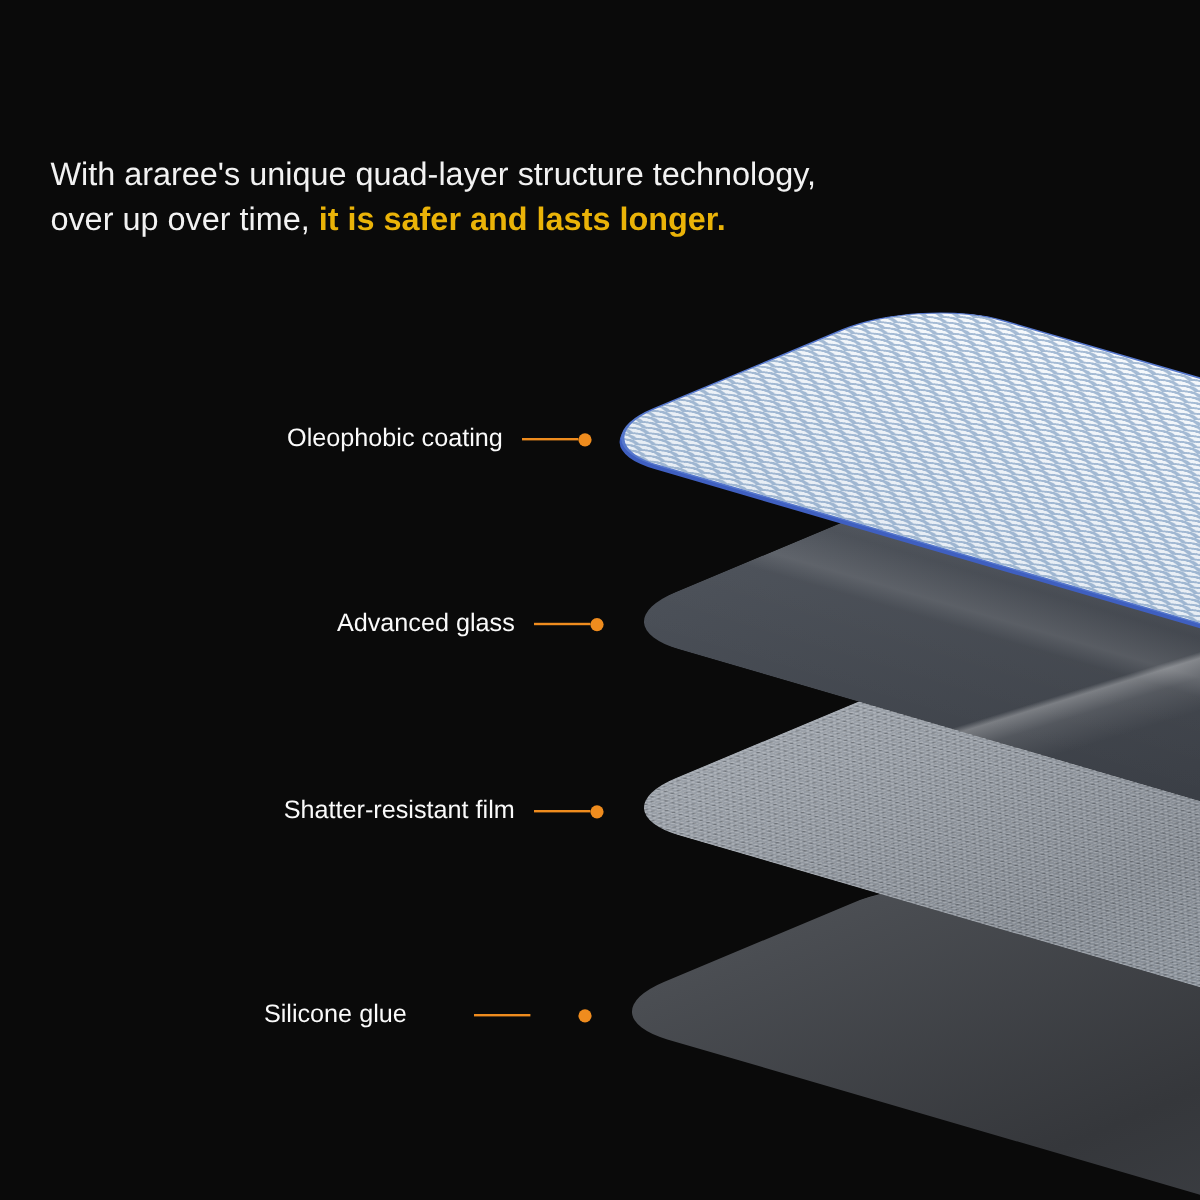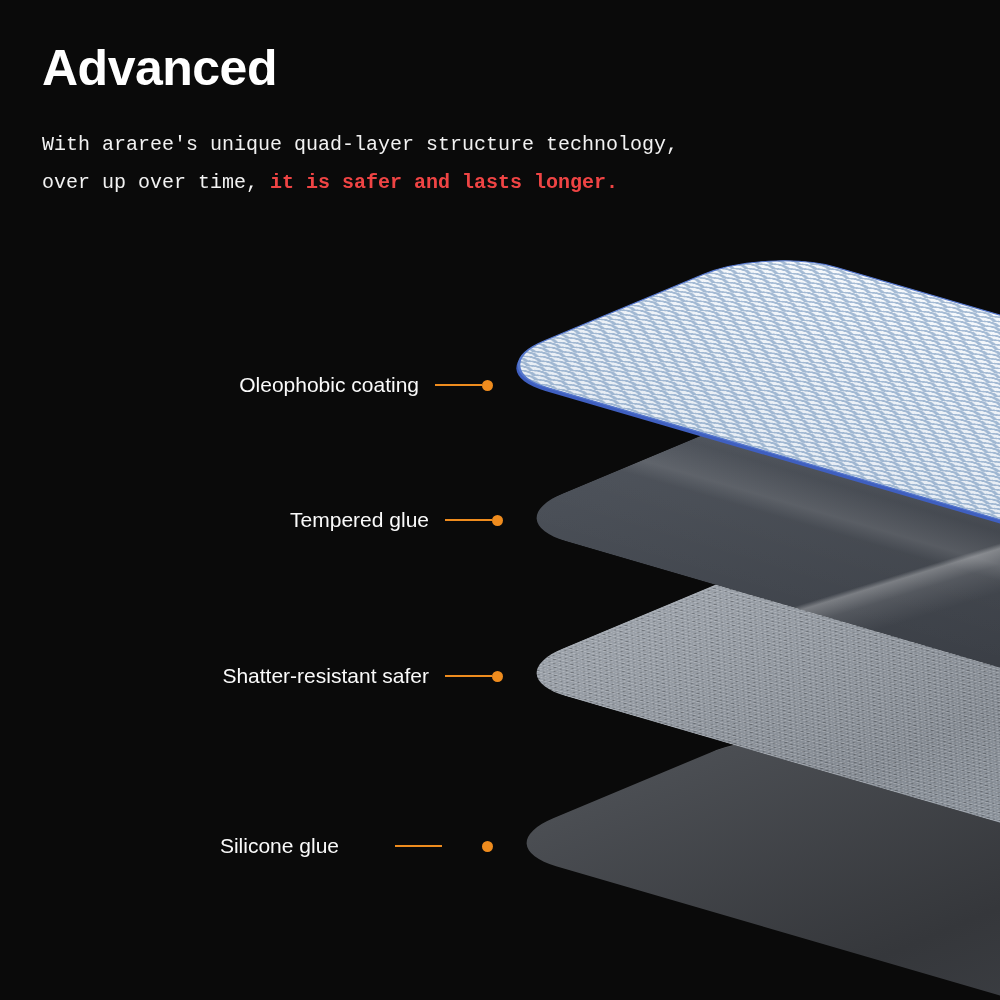--- a/index.html
+++ b/index.html
@@ -24,27 +24,26 @@
   }
   .title {
     font-size: 50px;
     font-weight: 700;
     line-height: 76px;
     letter-spacing: -0.5px;
     color: #ffffff;
   }
   .subtitle {
     margin-top: 20px;
-    font-size: 20px;
+    font-size: 27px;
     line-height: 38px;
     font-weight: 400;
     color: #f2f2f2;
-    font-family: Liberation Mono, monospace;
   }
-  .subtitle strong { font-weight: 700; color: #ef4444; }
+  .subtitle strong { font-weight: 700; color: #eab308; }
 
   
   .scene {
     position: absolute;
     inset: 0;
   }
   .layer {
     position: absolute;
     width: 900px;
     height: 315px;
@@ -119,56 +118,56 @@
     background: #ef8c1e;
     flex: none;
   }
   .callout-dot {
     width: 11px;
     height: 11px;
     border-radius: 50%;
     background: #ef8c1e;
     flex: none;
   }
-  .callout-1 { top: 370px; width: 493px; }
+  .callout-1 { top: 351px; width: 493px; }
   .callout-2 { top: 505px; width: 503px; }
   .callout-3 { top: 661px; width: 503px; }
   .callout-4 { top: 831px; width: 493px; gap: 40px; }
 </style>
 </head>
 <body>
 
 <div class="canvas">
 
   <div class="header">
-    <h1 class="title"><span>Advanced</span><br></h1>
+    <h1 class="title"><br></h1>
     <p class="subtitle"><span>With araree's unique quad-layer structure technology,</span><br><span>over up over time, </span><strong>it is safer and lasts longer.</strong></p>
   </div>
 
   <div class="scene">
     <div class="layer layer-glue"></div>
     <div class="layer layer-film"></div>
     <div class="layer layer-glass"></div>
     <div class="layer layer-coating"></div>
   </div>
 
   <div class="callout callout-1">
     <span class="callout-label">Oleophobic coating</span>
     <span class="callout-line"></span>
     <span class="callout-dot"></span>
   </div>
 
   <div class="callout callout-2">
-    <span class="callout-label">Tempered glue</span>
+    <span class="callout-label">Advanced glass</span>
     <span class="callout-line"></span>
     <span class="callout-dot"></span>
   </div>
 
   <div class="callout callout-3">
-    <span class="callout-label">Shatter-resistant safer</span>
+    <span class="callout-label">Shatter-resistant film</span>
     <span class="callout-line"></span>
     <span class="callout-dot"></span>
   </div>
 
   <div class="callout callout-4">
     <span class="callout-label">Silicone glue</span>
     <span class="callout-line"></span>
     <span class="callout-dot"></span>
   </div>
 

